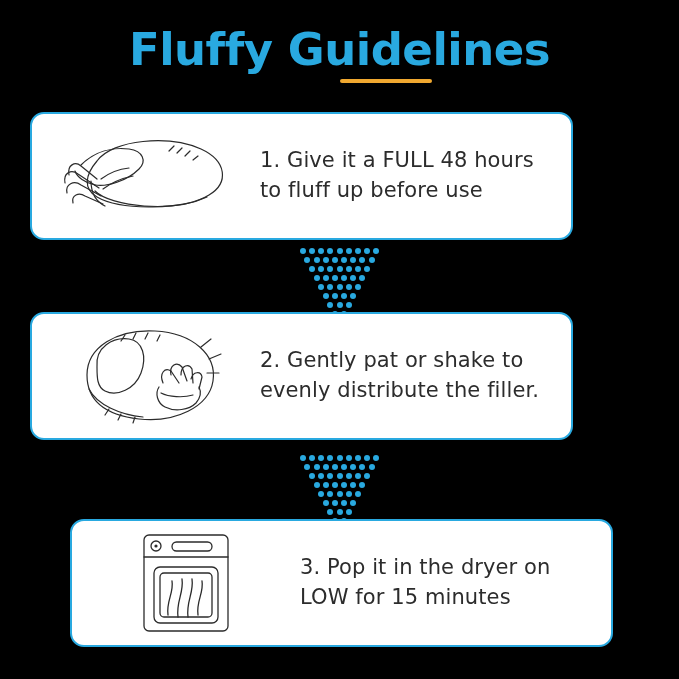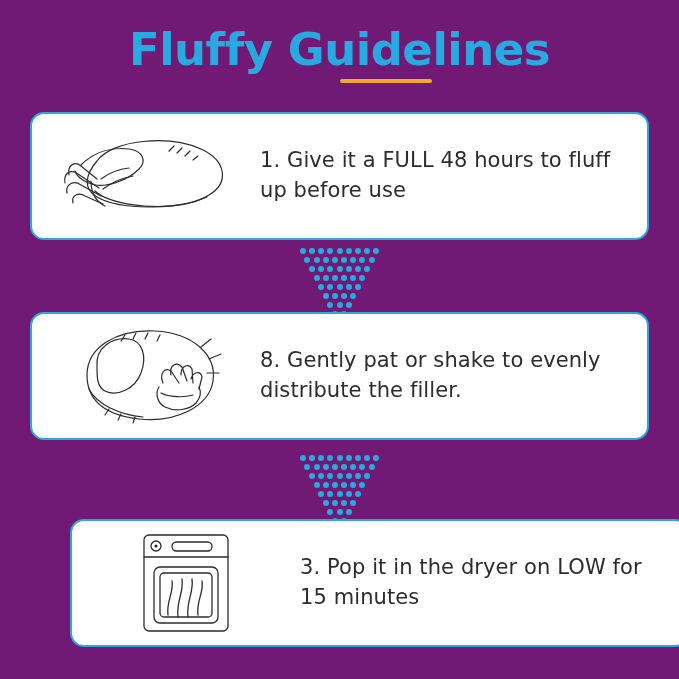--- a/index.html
+++ b/index.html
@@ -10,21 +10,21 @@
     width: 679px;
     height: 679px;
     background: #ccd8db;
     font-family: "DejaVu Sans", sans-serif;
     overflow: hidden;
   }
   .page {
     position: relative;
     width: 679px;
     height: 679px;
-    background: #701a75;
+    background: #000000;
     box-sizing: border-box;
   }
 
   
   .title-wrap {
     text-align: center;
     padding-top: 26px;
   }
   .title {
     font-family: "DejaVu Sans", sans-serif;
@@ -43,21 +43,21 @@
     border-radius: 2px;
     margin: 6px auto 0 auto;
     position: relative;
     left: 46px;
   }
 
   
   .card {
     position: absolute;
     left: 30px;
-    width: 619px;
+    width: 543px;
     box-sizing: border-box;
     background: #ffffff;
     border: 2px solid #29a9e0;
     border-radius: 14px;
     display: flex;
     align-items: center;
   }
   #card-1 { top: 112px; height: 128px; }
   #card-2 { top: 312px; height: 128px; }
   #card-3 { top: 519px; height: 128px; margin-left: 40px; }
@@ -228,21 +228,21 @@
 
           <path d="M112 66 C108 56, 114 50, 120 54 L128 66"></path>
           <path d="M120 58 C118 48, 126 44, 131 50 L136 64"></path>
           <path d="M130 58 C130 48, 138 46, 141 52 L142 66"></path>
           <path d="M140 62 C142 54, 150 54, 151 60 L148 72"></path>
           <path d="M108 70 C104 76, 106 86, 114 90 C124 95, 138 93, 145 86 C150 80, 150 74, 148 70"></path>
           <path d="M110 76 C118 80, 132 81, 142 78"></path>
         </g>
       </svg>
     </div>
-    <div class="card-text">8. Gently pat or shake to evenly distribute the filler.</div>
+    <div class="card-text">2. Gently pat or shake to evenly distribute the filler.</div>
   </div>
 
   <div class="arrow" id="arrow-2">
     <div class="arrow-grid">
       <div class="dot-row">
         <span class="dot"></span>
           <span class="dot"></span>
           <span class="dot"></span>
           <span class="dot"></span>
           <span class="dot"></span>

